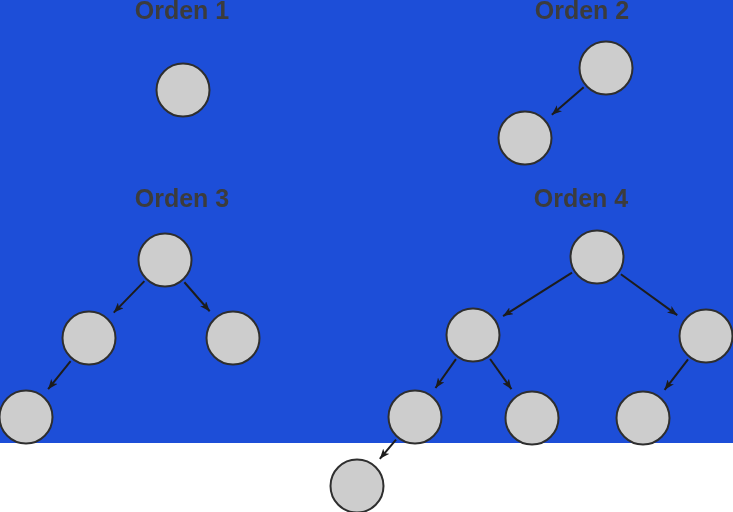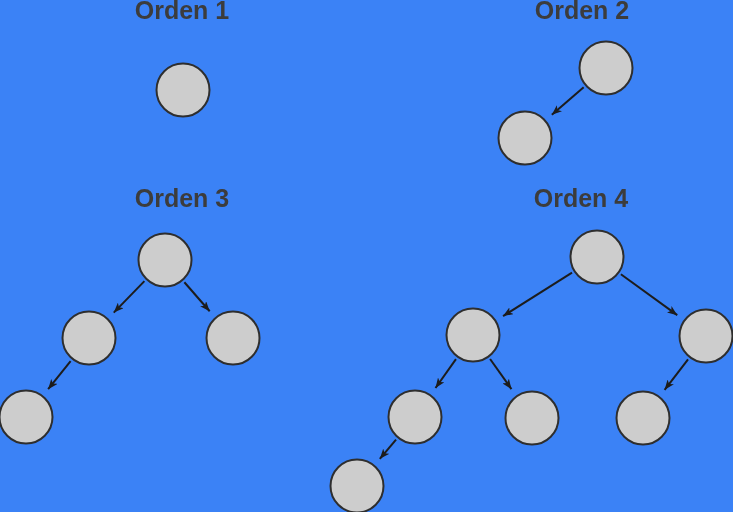--- a/index.html
+++ b/index.html
@@ -7,22 +7,22 @@
     padding: 0;
     width: 733px;
     height: 512px;
     background: #ffffff;
     overflow: hidden;
     font-family: "Liberation Sans", sans-serif;
   }
   .stage {
     position: relative;
     width: 733px;
-    height: 512px;
-    background: #3b82f6;
+    height: 443px;
+    background: #1d4ed8;
   }
   svg { display: block; }
   .title {
     font-family: "Liberation Sans", sans-serif;
     font-weight: bold;
     font-size: 25px;
     text-anchor: middle;
   }
 </style>
 </head>

